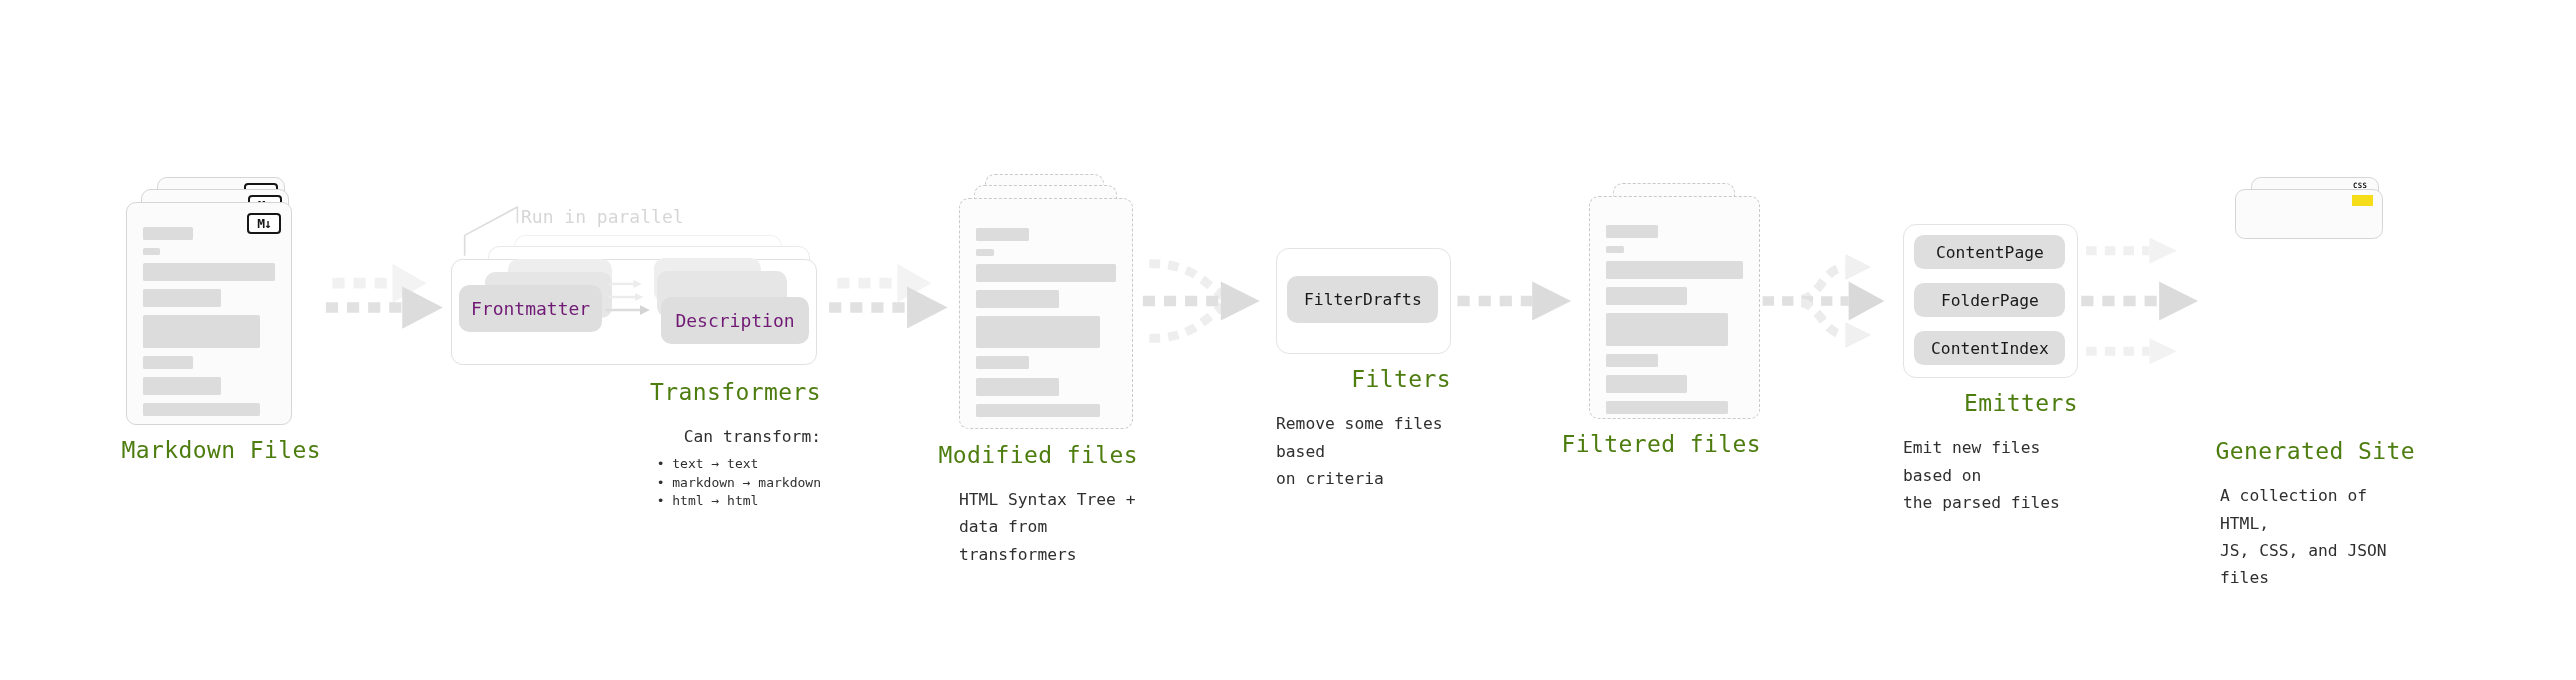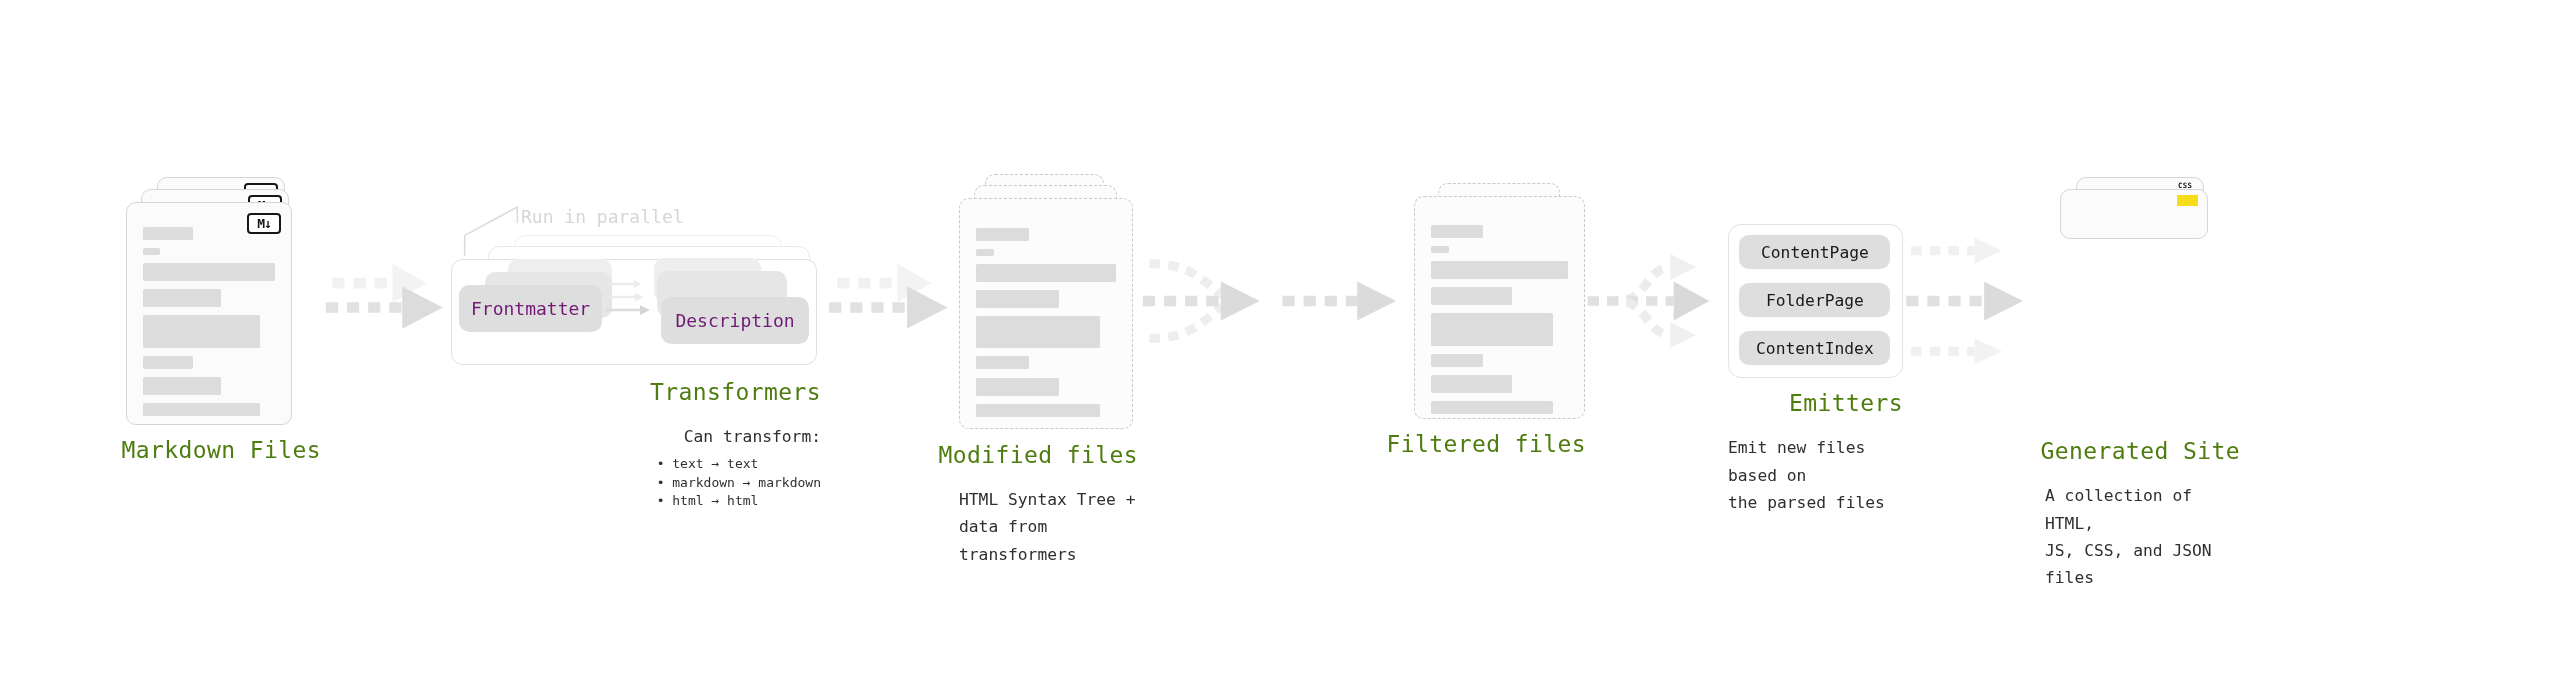--- a/index.html
+++ b/index.html
@@ -212,20 +212,29 @@
 
   <div class="arrow" style="width:138px">
     <svg width="138" height="130" viewBox="0 0 170 160">
       <path d="M 14,34 C 62,34 78,52 104,74" fill="none" stroke="#eeeeee" stroke-width="11" stroke-dasharray="13 10"></path>
       <path d="M 14,126 C 62,126 78,108 104,86" fill="none" stroke="#eeeeee" stroke-width="11" stroke-dasharray="13 10"></path>
       <line x1="6" y1="80" x2="102" y2="80" stroke="#e0e0e0" stroke-width="13" stroke-dasharray="15 11"></line>
       <polygon points="102,56 102,104 150,80" fill="#dbdbdb"></polygon>
     </svg>
   </div>
 
+  <div class="node" style="width:175px">
+    <div class="graphic filters-graphic">
+      <div class="box-container"></div>
+      <div class="pill">FilterDrafts</div>
+    </div>
+    <div class="title">Filters</div>
+    <div class="desc">Remove some files based
+on criteria</div>
+  </div>
 
   <div class="arrow" style="width:138px">
     <svg width="138" height="130" viewBox="0 0 170 160">
       <line x1="8" y1="80" x2="100" y2="80" stroke="#e0e0e0" stroke-width="13" stroke-dasharray="15 11"></line>
       <polygon points="100,56 100,104 148,80" fill="#dbdbdb"></polygon>
     </svg>
   </div>
 
   <div class="node" style="width:172px">
     <div class="graphic fil-stack">

